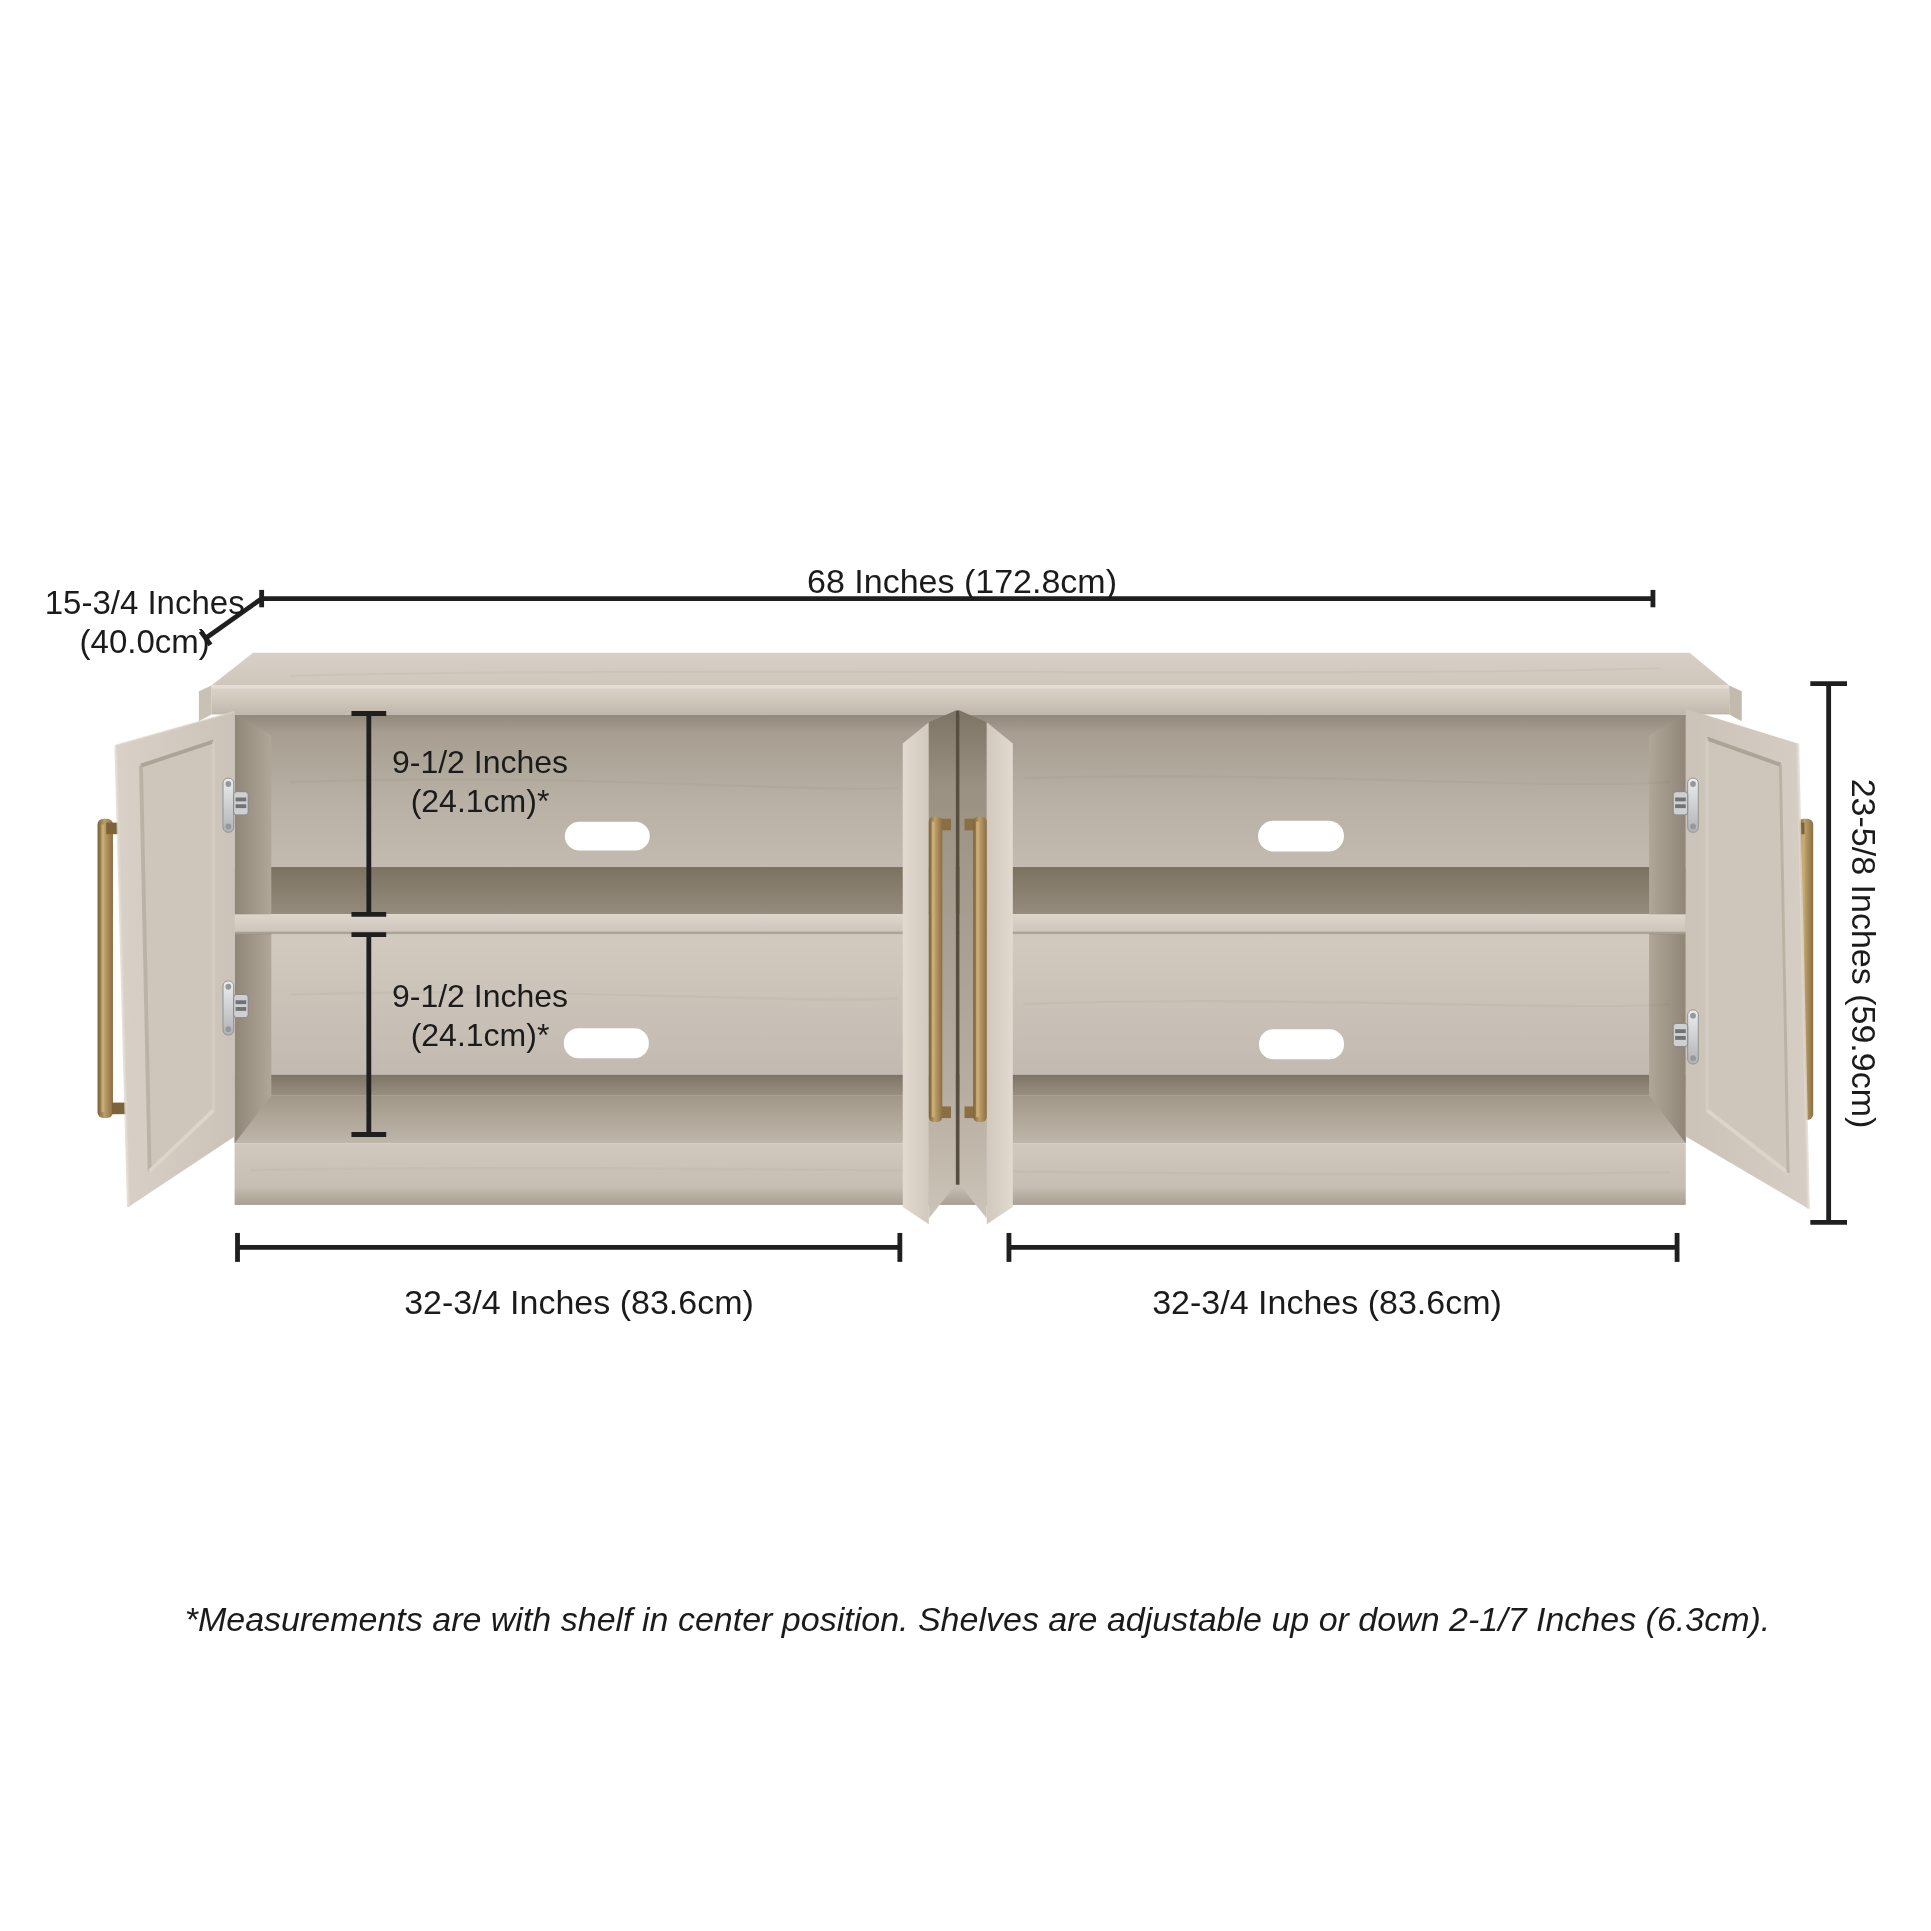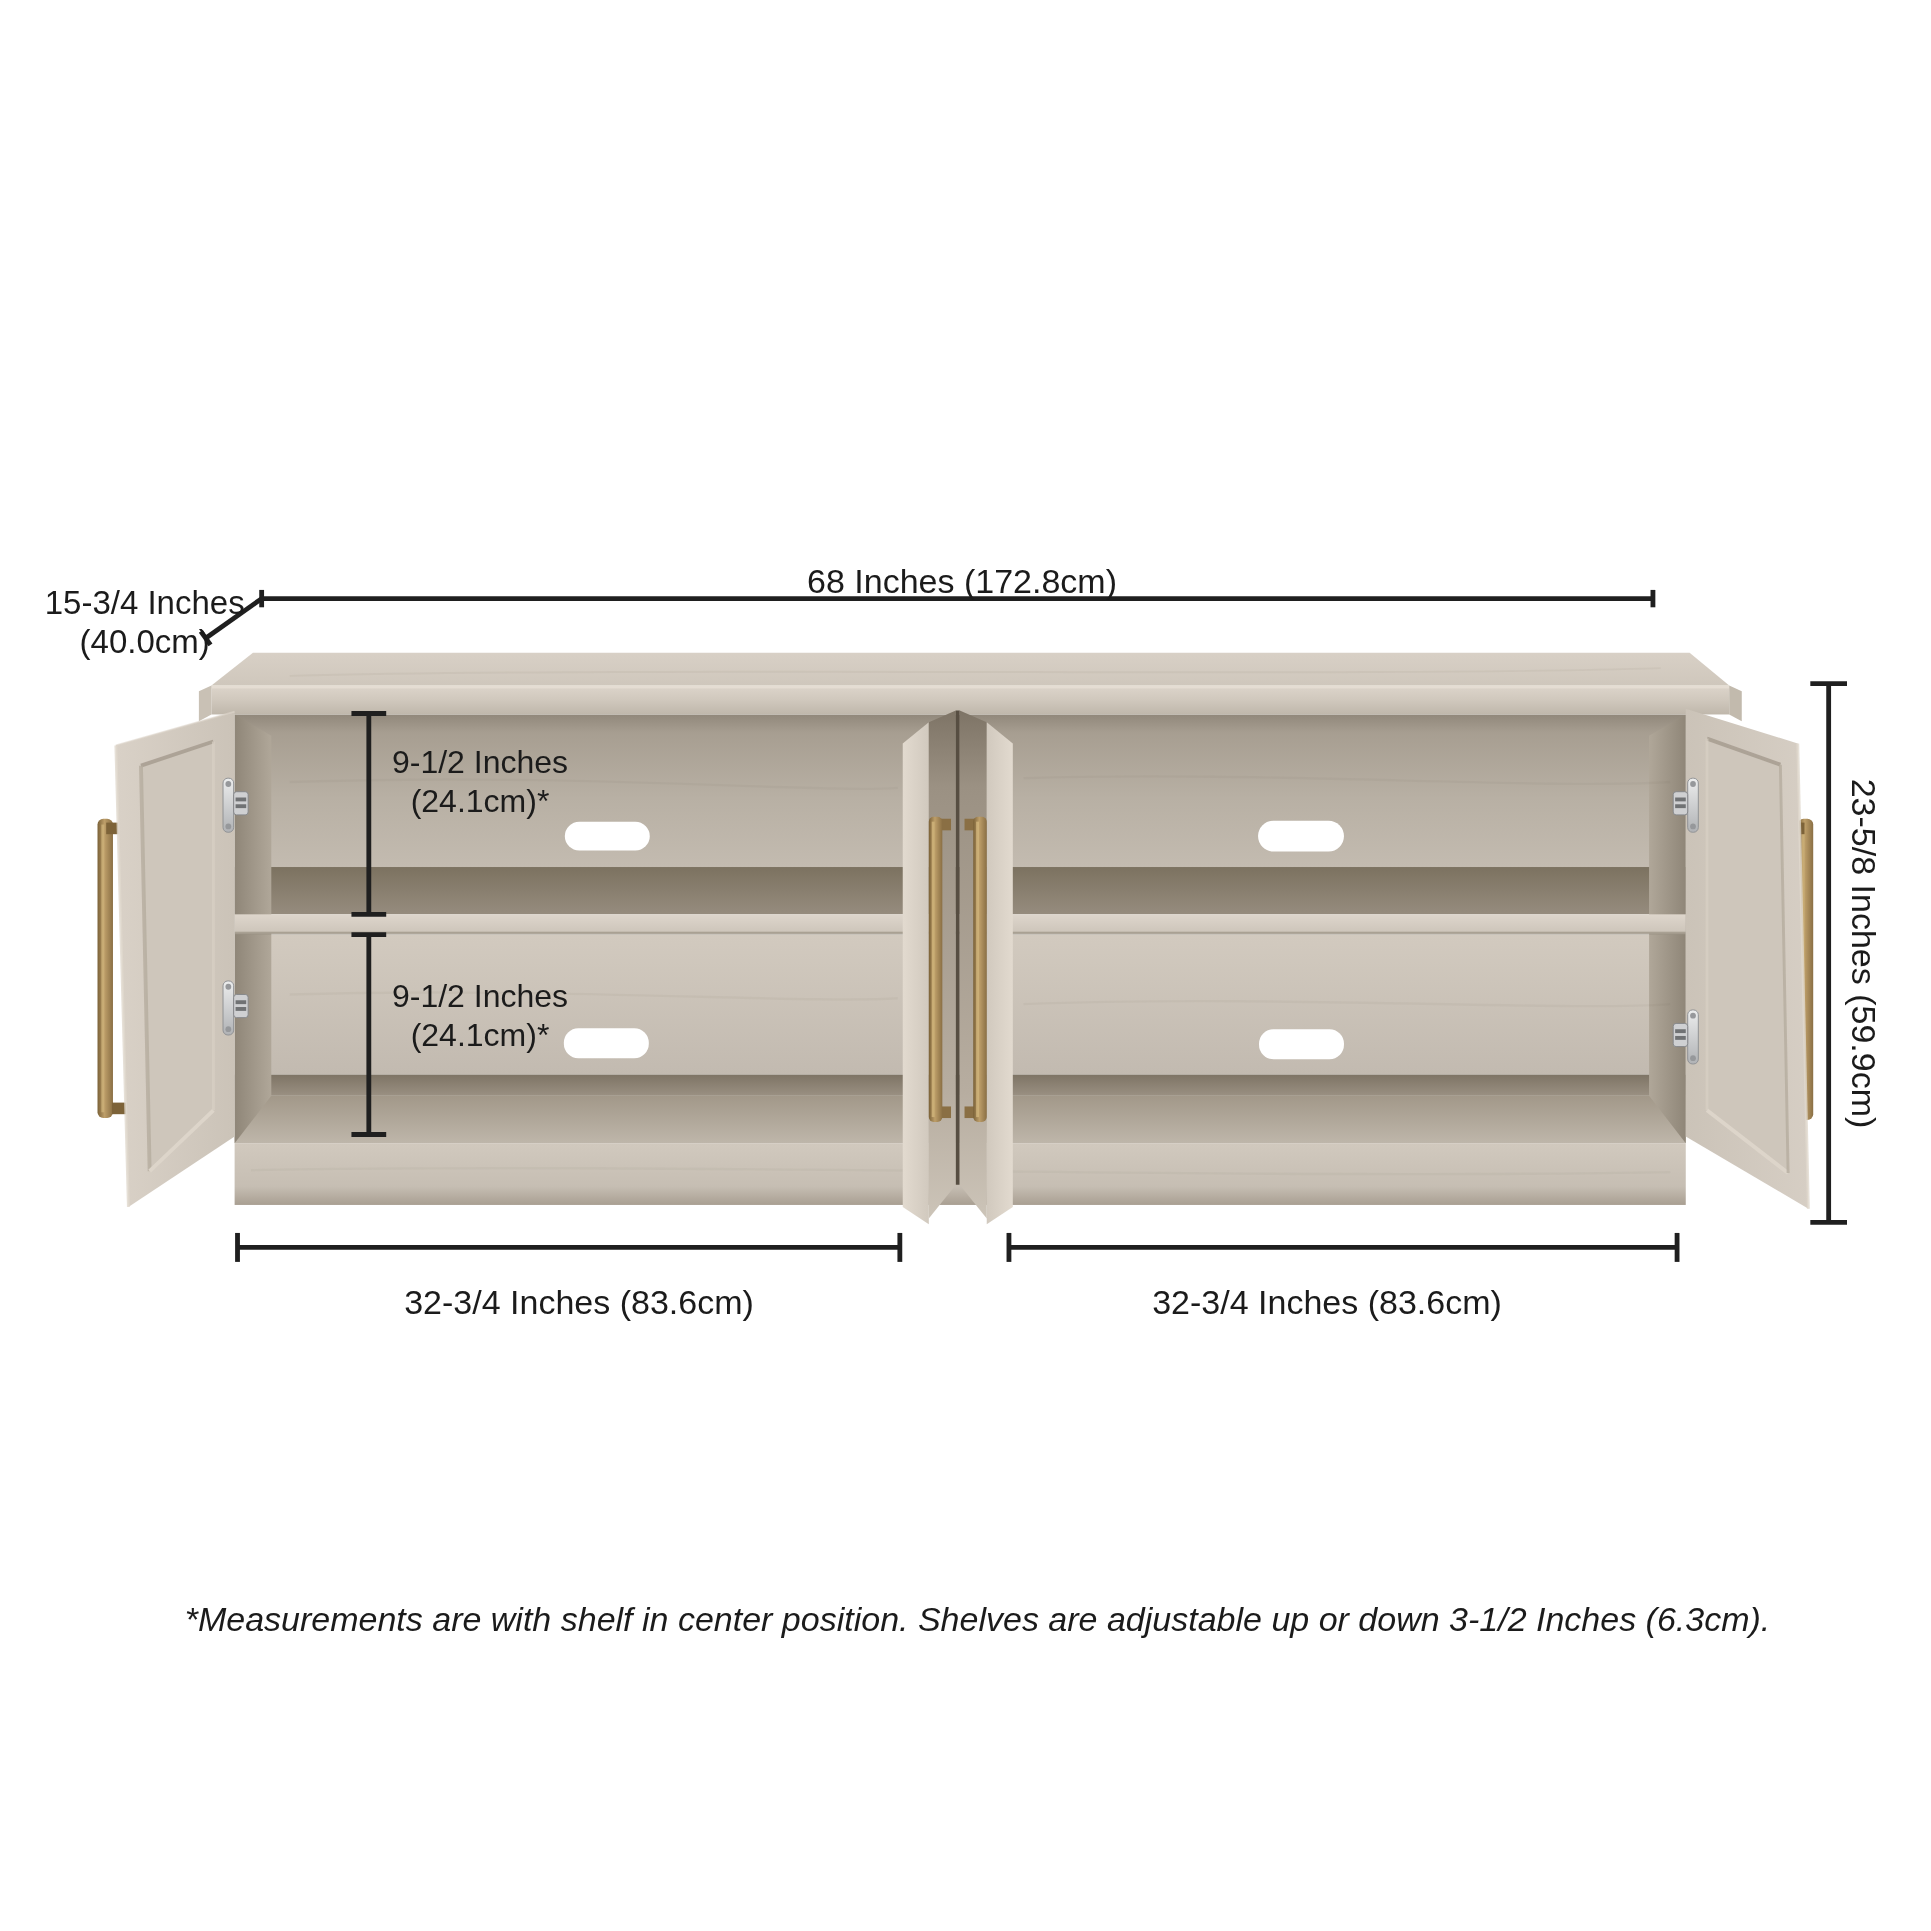--- a/index.html
+++ b/index.html
@@ -284,16 +284,16 @@
     <div>9-1/2 Inches</div>
     <div>(24.1cm)*</div>
   </div>
 
   <div class="label lbl-height">23-5/8 Inches (59.9cm)</div>
 
   <div class="label lbl-section-left">32-3/4 Inches (83.6cm)</div>
 
   <div class="label lbl-section-right">32-3/4 Inches (83.6cm)</div>
 
-  <div class="label lbl-footnote">*Measurements are with shelf in center position. Shelves are adjustable up or down 3-1/2 Inches (6.3cm).</div>
+  <div class="label lbl-footnote">*Measurements are with shelf in center position. Shelves are adjustable up or down 2-1/7 Inches (6.3cm).</div>
 
 </div>
 
 
 </body></html>

